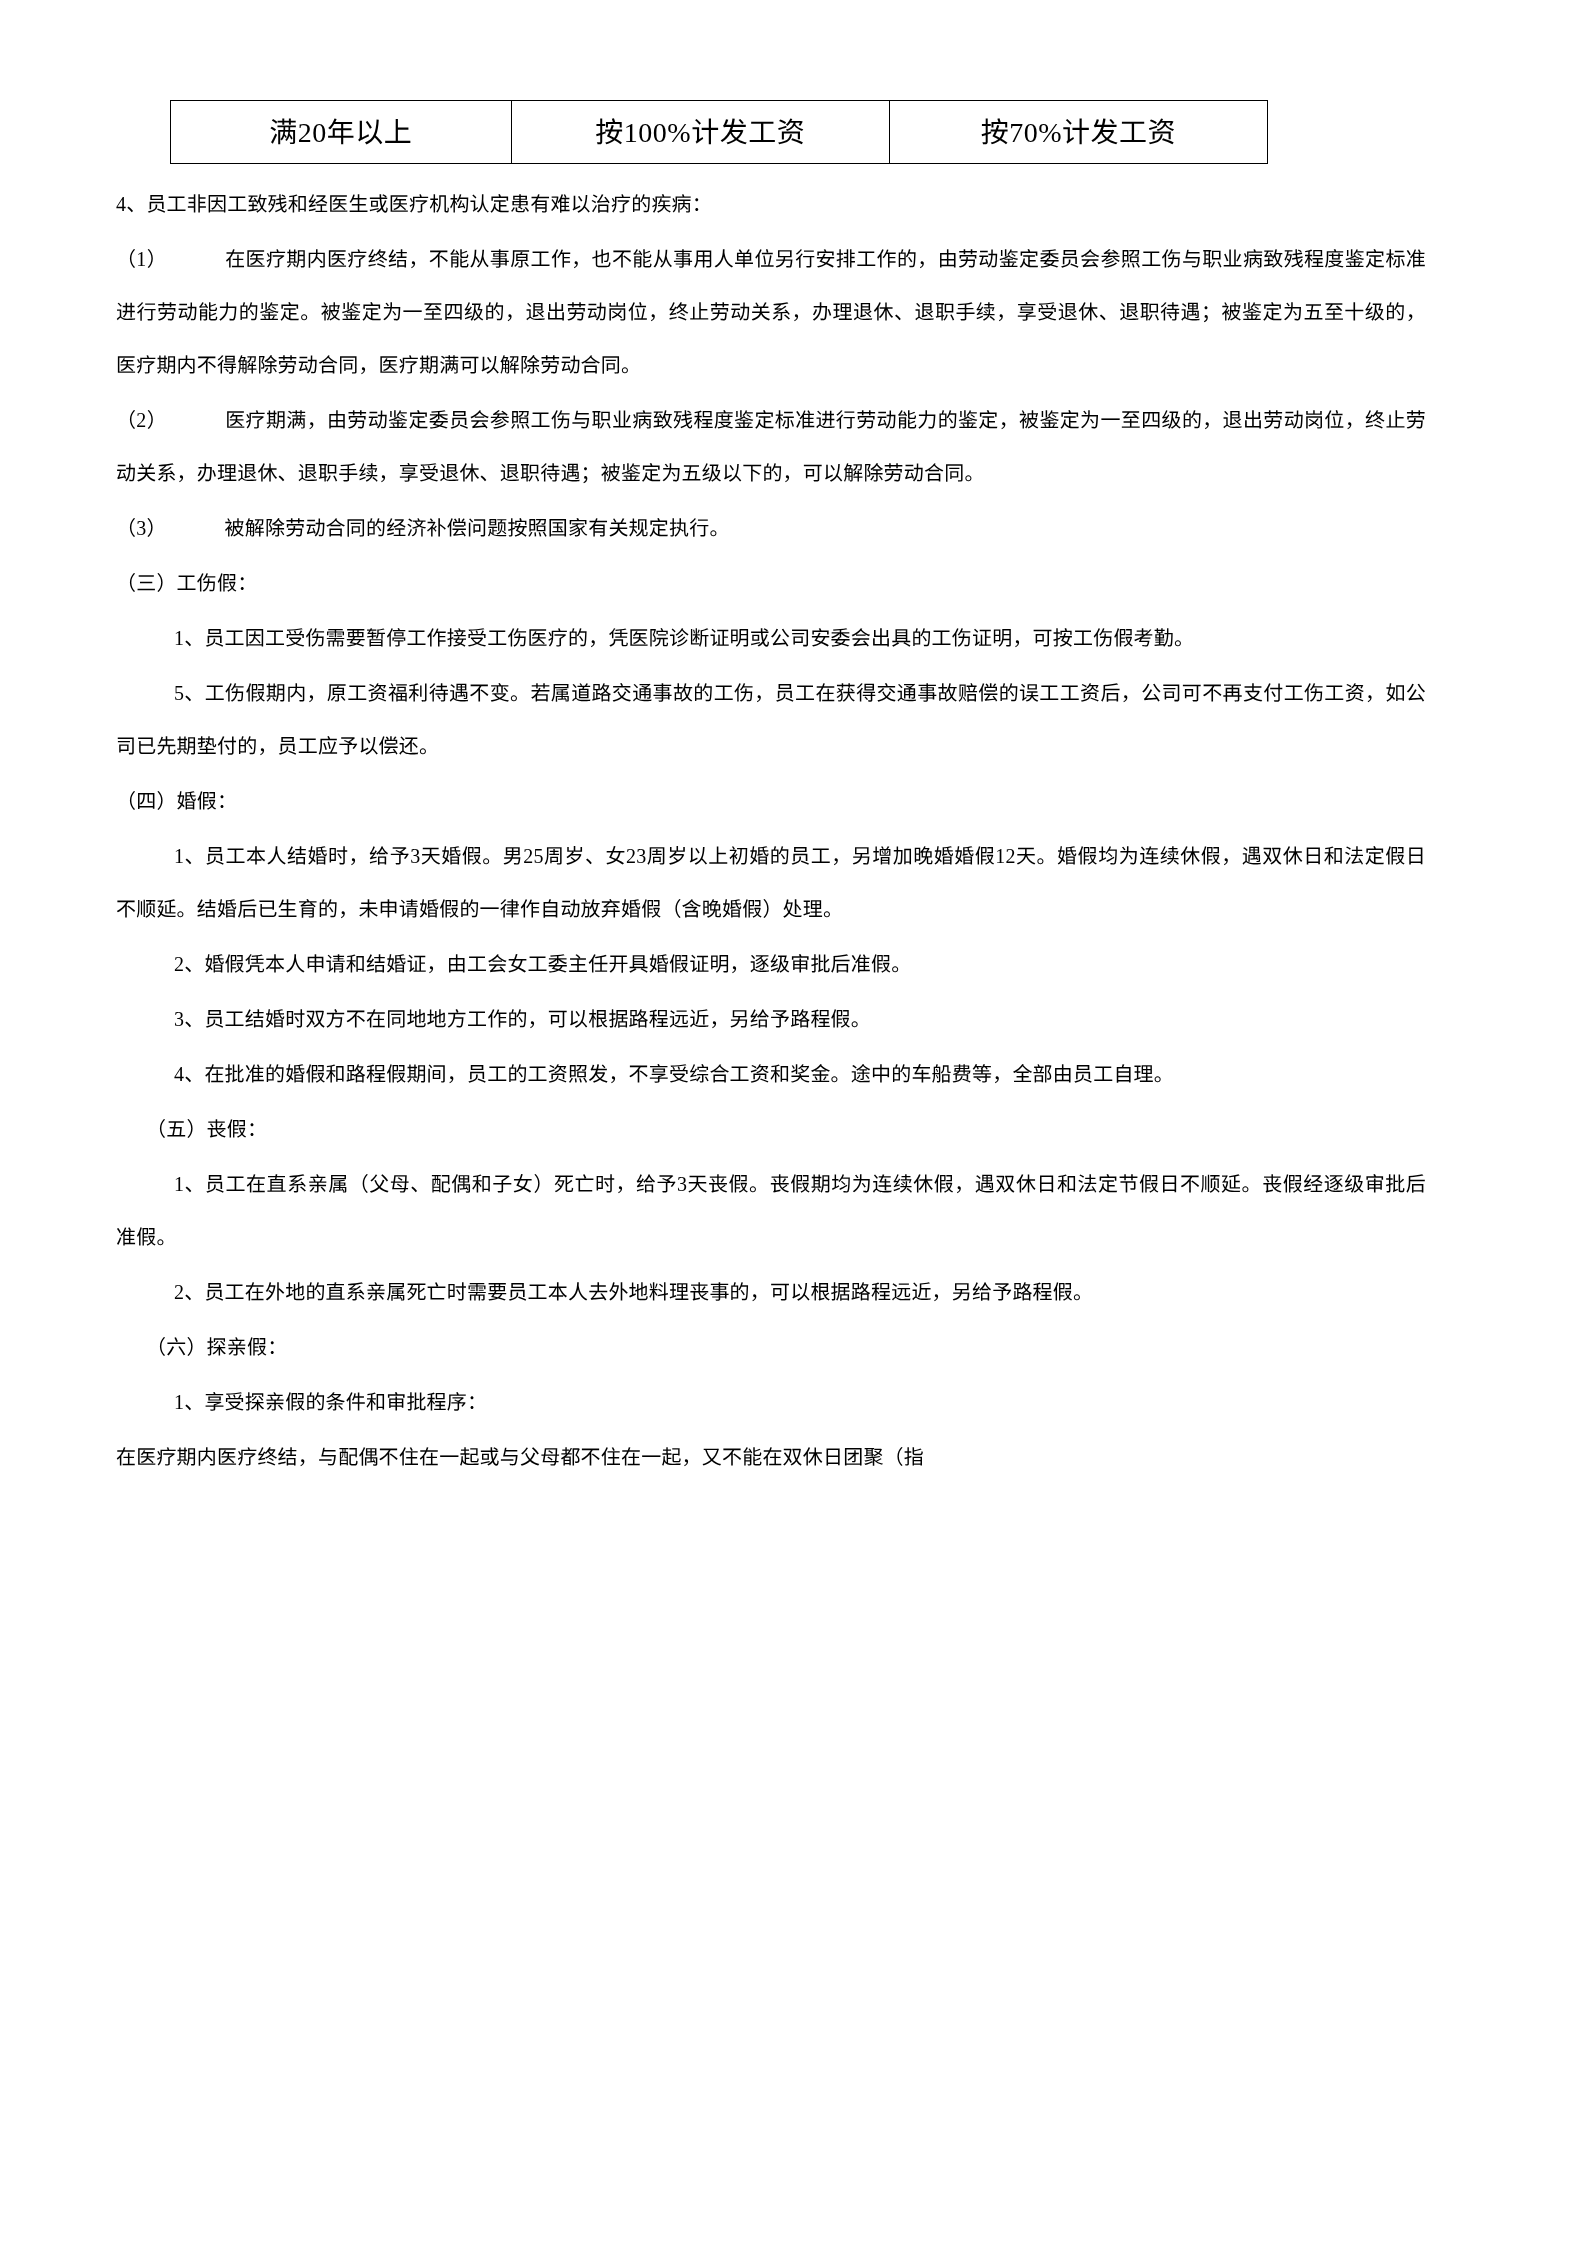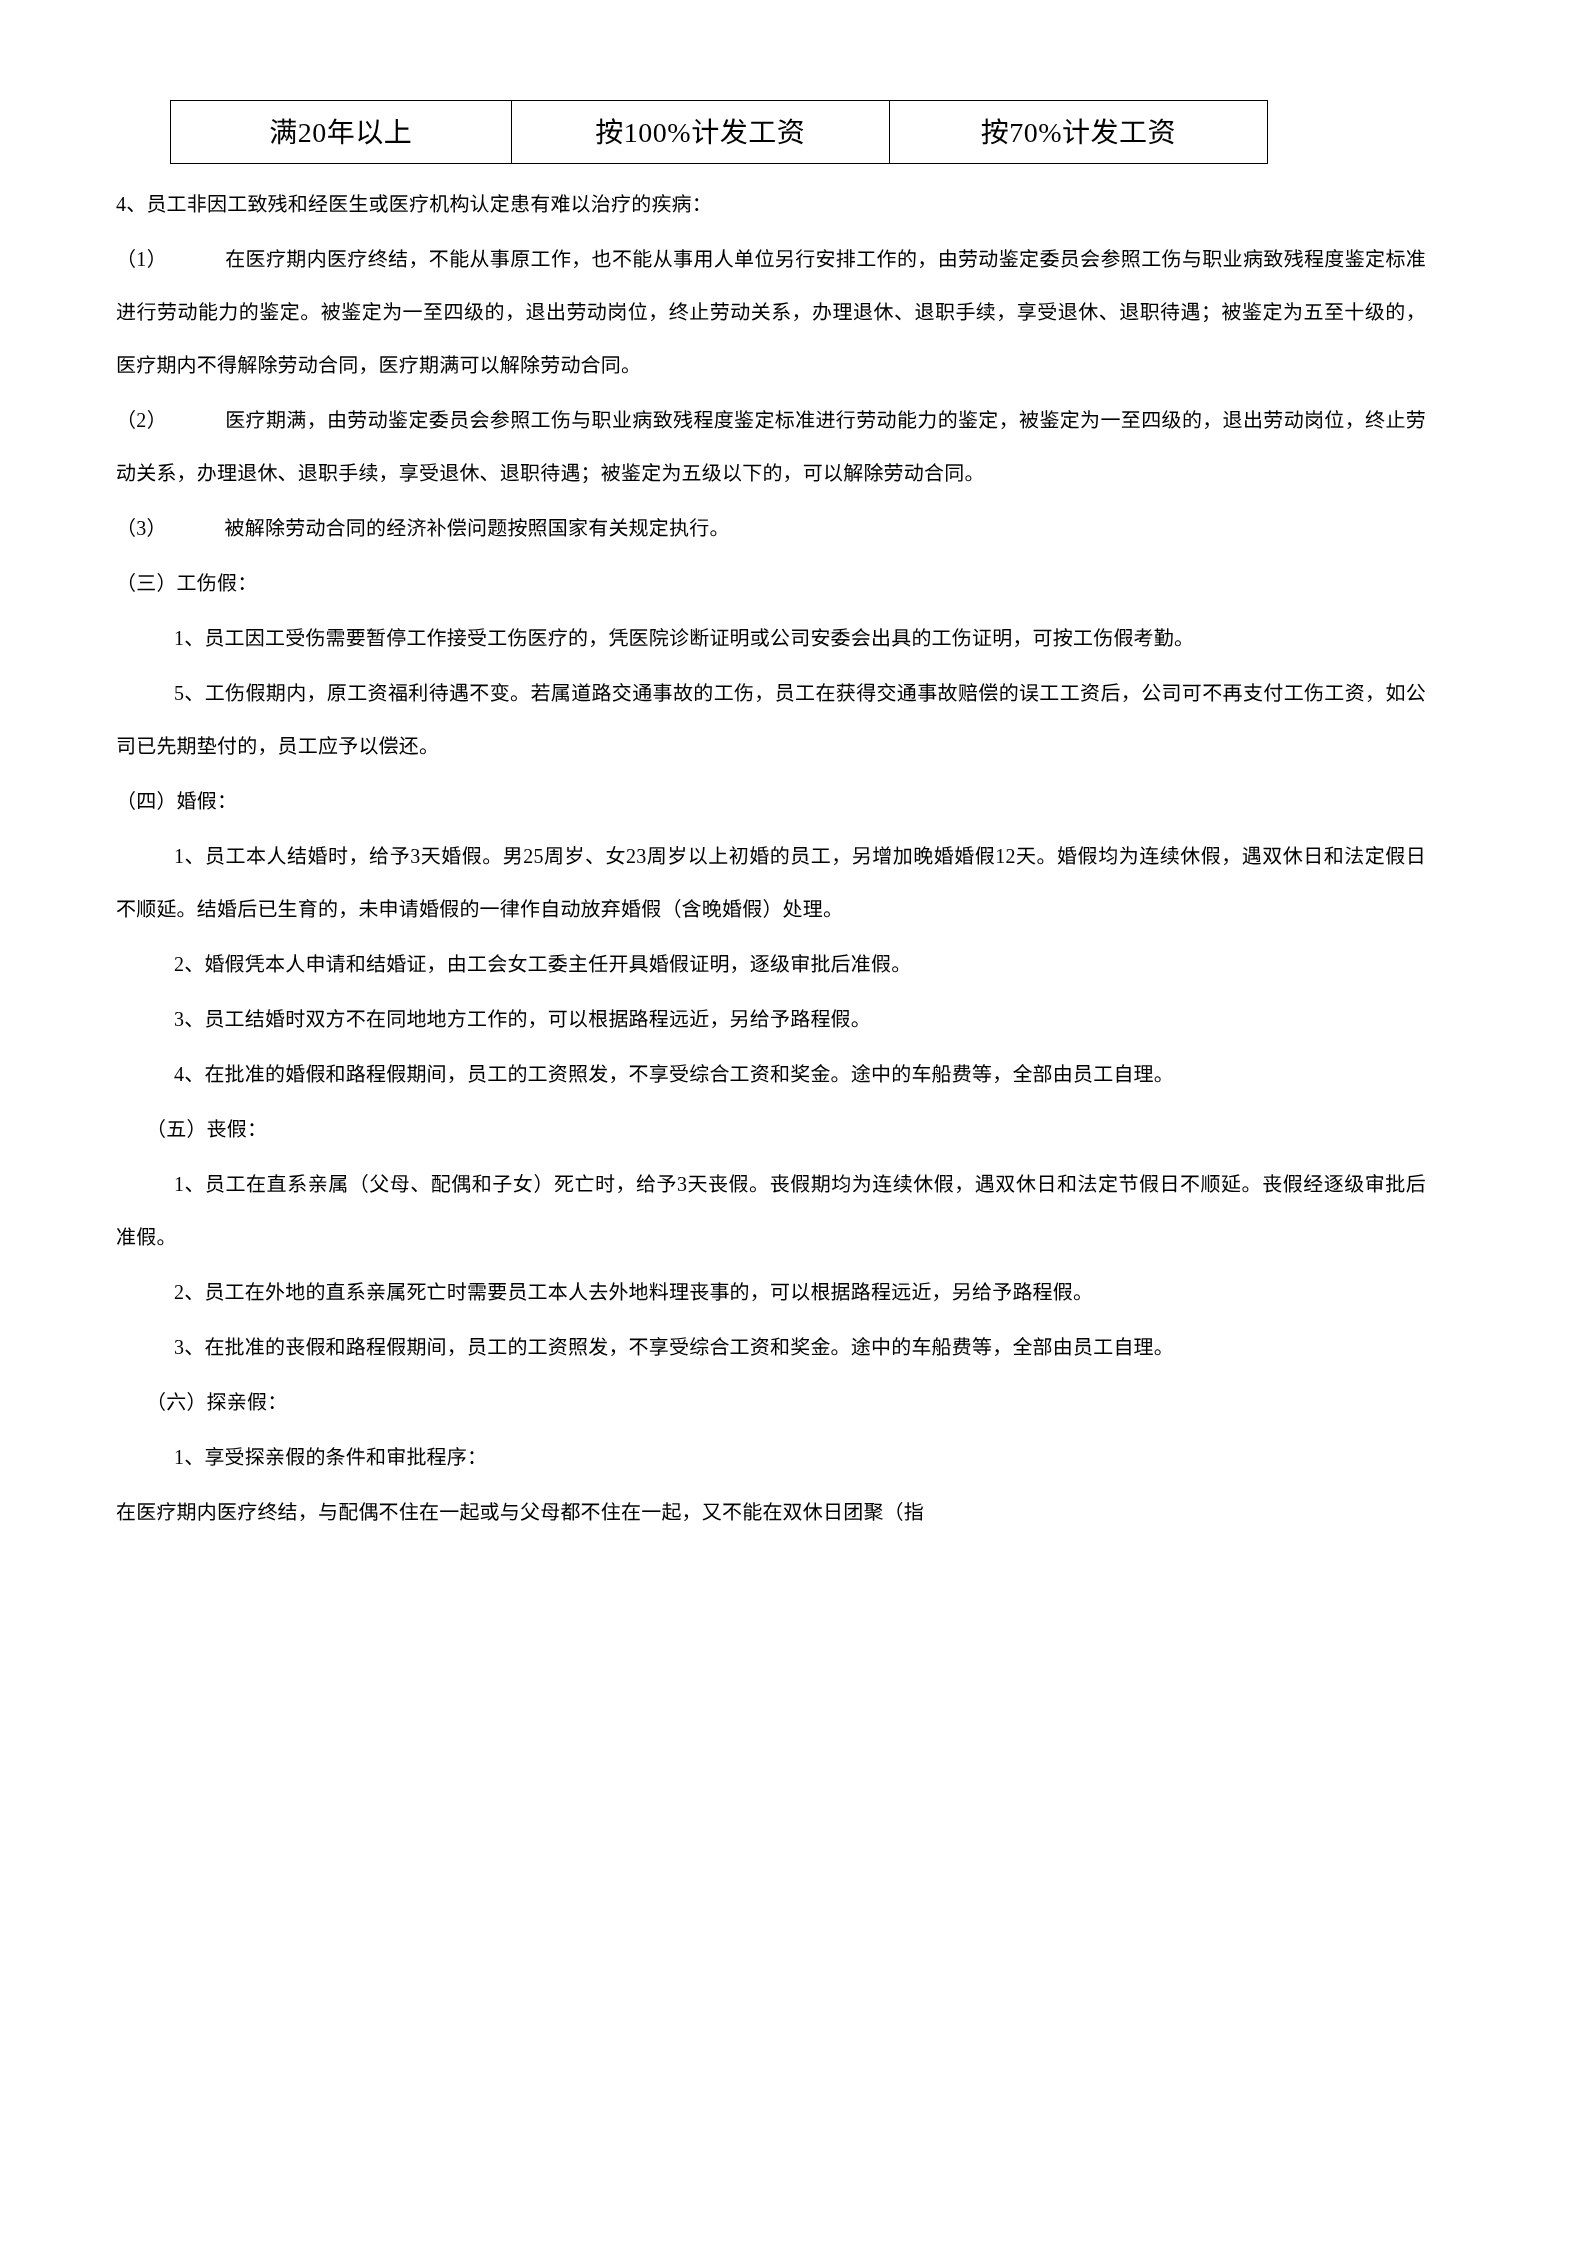--- a/index.html
+++ b/index.html
@@ -128,23 +128,20 @@
     </p>
 
     <p class="para">
       <span class="sp2"></span><span>1、员工在直系亲属（父母、配偶和子女）死亡时，给予3天丧假。丧假期均为连续休假，遇双休日和法定节假日不顺延。丧假经逐级审批后准假。</span>
     </p>
 
     <p class="para">
       <span class="sp2"></span><span>2、员工在外地的直系亲属死亡时需要员工本人去外地料理丧事的，可以根据路程远近，另给予路程假。</span>
     </p>
 
-    <p class="para">
-      <span class="sp2"></span><span>3、在批准的丧假和路程假期间，员工的工资照发，不享受综合工资和奖金。途中的车船费等，全部由员工自理。</span>
-    </p>
 
     <p class="para">
       <span class="sp1"></span><span>（六）探亲假：</span>
     </p>
 
     <p class="para">
       <span class="sp2"></span><span>1、享受探亲假的条件和审批程序：</span>
     </p>
 
     <p class="para lvl0">在医疗期内医疗终结，与配偶不住在一起或与父母都不住在一起，又不能在双休日团聚（指</p>

